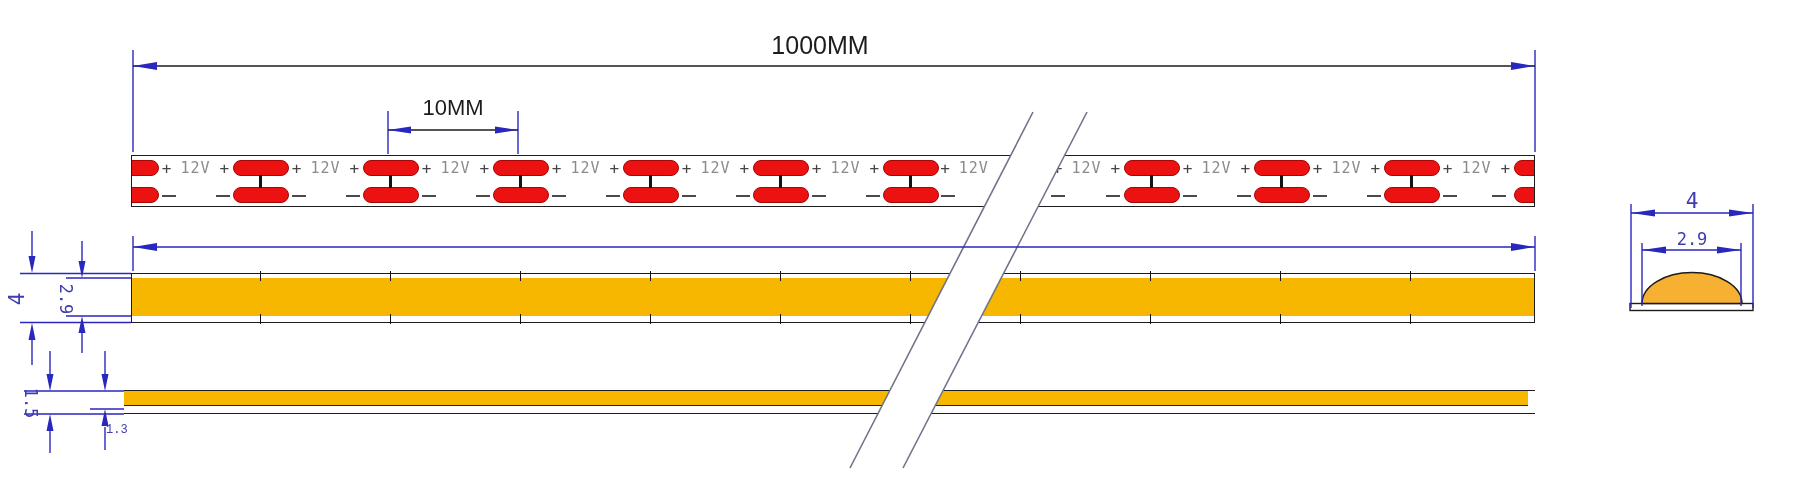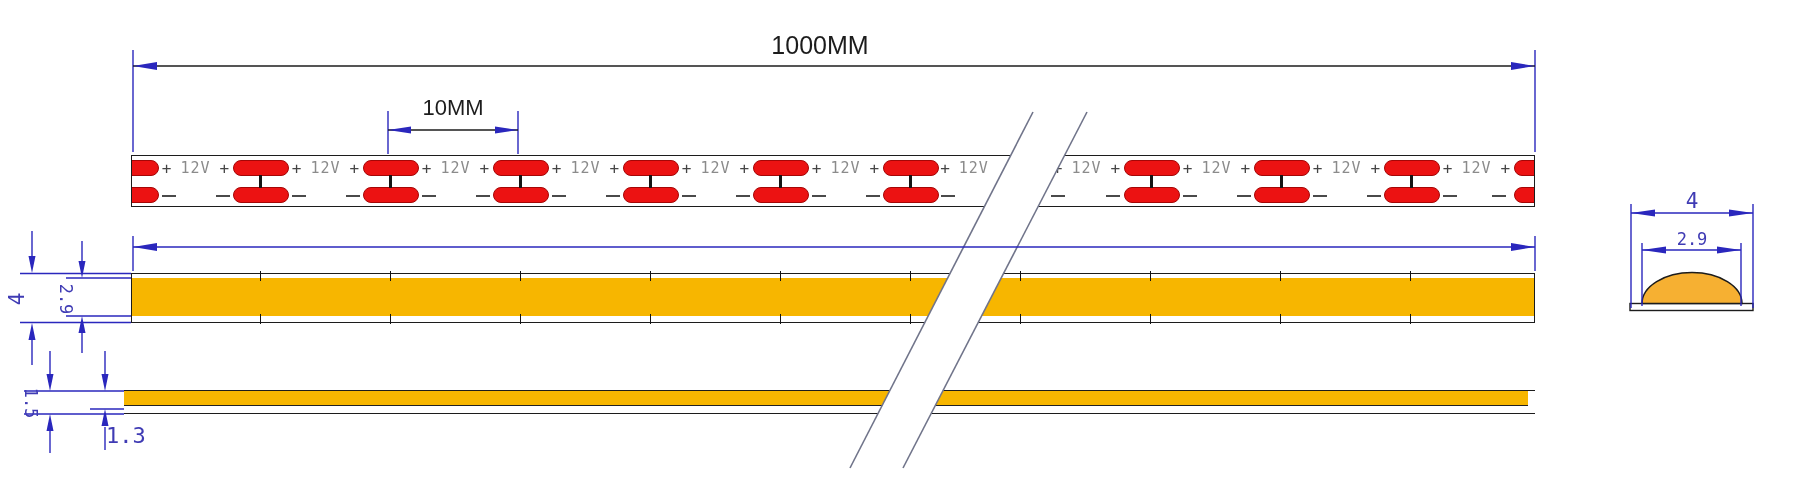--- a/index.html
+++ b/index.html
@@ -35,21 +35,21 @@
 
   
   .dimtext{position:absolute;z-index:5;text-align:center;white-space:nowrap;}
   .mmtext{color:var(--line-black);font-family:"Liberation Sans",sans-serif;}
   .bluetext{color:var(--dim-text-blue);font-family:"DejaVu Sans Mono",monospace;}
   #t1000{left:760px;top:31px;width:120px;font-size:25px;}
   #t10{left:413px;top:95px;width:80px;font-size:22px;}
   #l4{left:-8px;top:287px;width:50px;font-size:21px;transform:rotate(-90deg);}
   #l29{left:39px;top:289px;width:54px;font-size:17px;transform:rotate(90deg);}
   #l15{left:4px;top:393px;width:54px;font-size:17px;transform:rotate(90deg);}
-  #l13{left:106px;top:423px;width:44px;font-size:22px;text-align:left;}
+  #l13{left:106px;top:423px;width:44px;font-size:12px;text-align:left;font-family:Liberation Mono, monospace;}
   #r4{left:1667px;top:189px;width:50px;font-size:21px;}
   #r29{left:1662px;top:229px;width:60px;font-size:17px;}
 
   
   .bk{stroke:var(--line-black);stroke-width:1.5;fill:none;}
   .bl{stroke:var(--dim-blue);stroke-width:1.4;fill:none;}
   .ar{fill:var(--dim-blue);stroke:none;}
   .bband{fill:#ffffff;stroke:none;}
   .bline{stroke:var(--break-gray);stroke-width:1.6;fill:none;}
   .plate{fill:#fff;stroke:#1c1c1c;stroke-width:1.4;}

